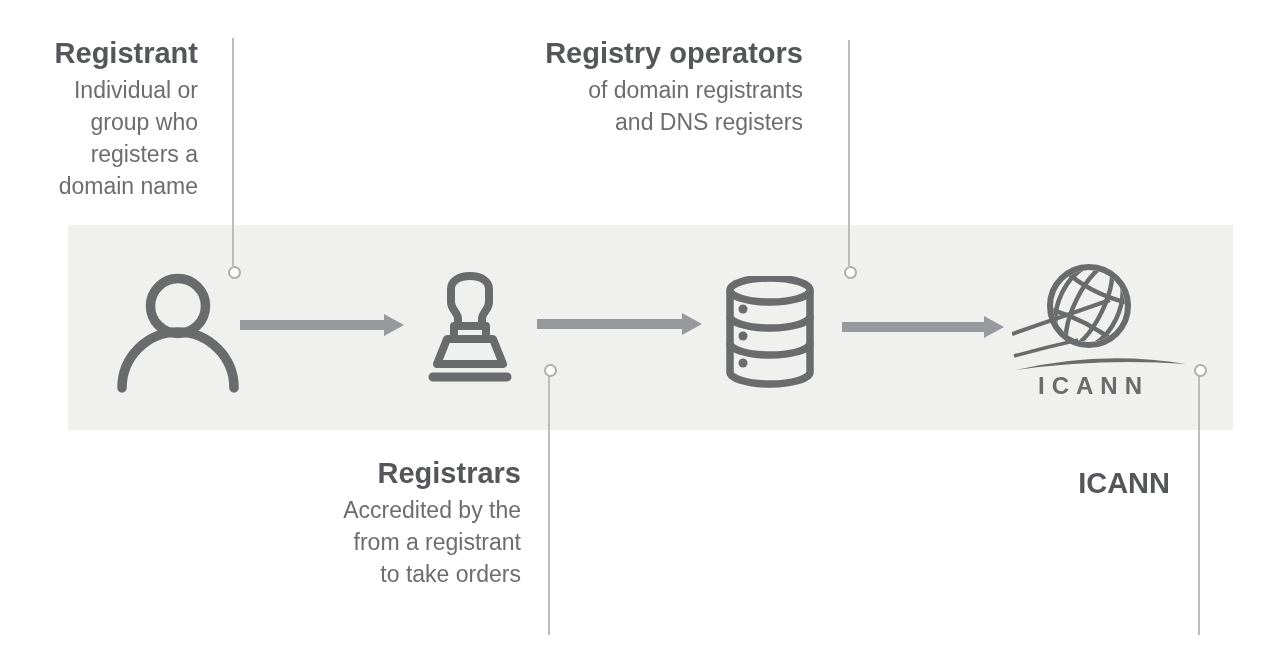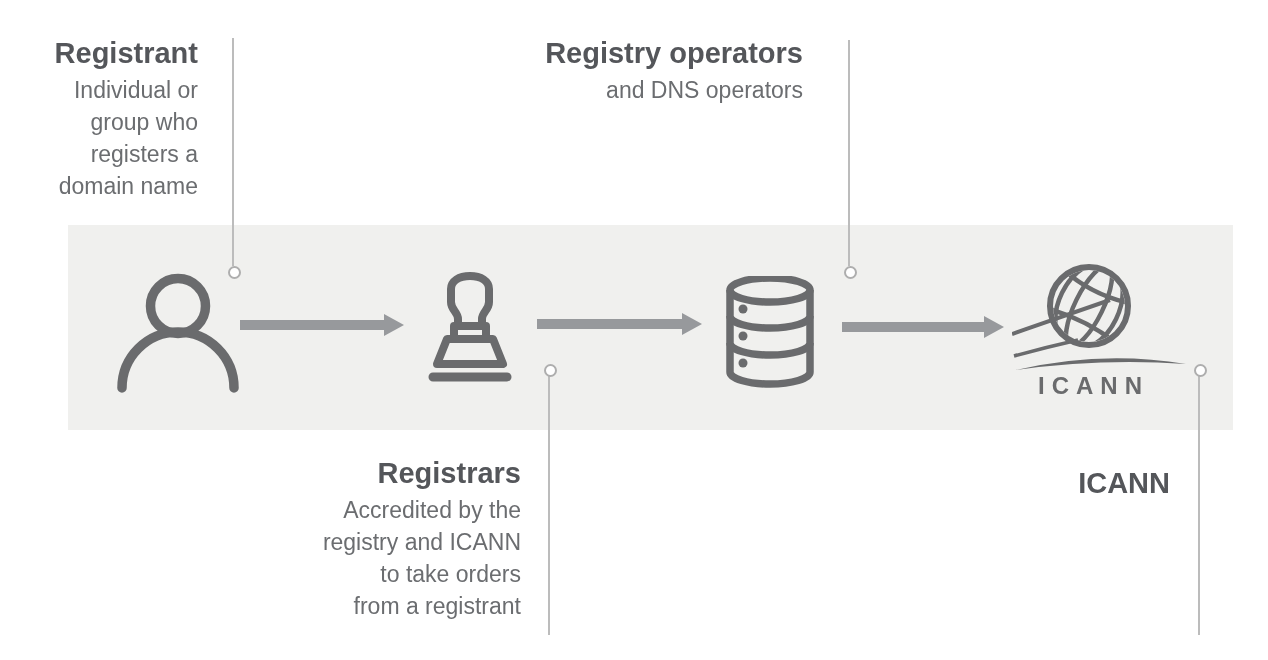--- a/index.html
+++ b/index.html
@@ -118,28 +118,28 @@
   <div class="label" style="right:1070px;top:36px;">
     <div class="title">Registrant</div>
     <div class="line">Individual or</div>
     <div class="line">group who</div>
     <div class="line">registers a</div>
     <div class="line">domain name</div>
   </div>
 
   <div class="label" style="right:465px;top:36px;">
     <div class="title">Registry operators</div>
-    <div class="line">and DNS operators</div>
+    <div class="line">of domain registrants</div>
+    <div class="line">and DNS registers</div>
   </div>
 
   <div class="label" style="right:747px;top:456px;">
     <div class="title">Registrars</div>
     <div class="line">Accredited by the</div>
-    <div class="line">registry and ICANN</div>
+    <div class="line">from a registrant</div>
     <div class="line">to take orders</div>
-    <div class="line">from a registrant</div>
   </div>
 
   <div class="label" style="right:98px;top:466px;">
     <div class="title">ICANN</div>
   </div>
 
 </div>
 
 </body></html>

